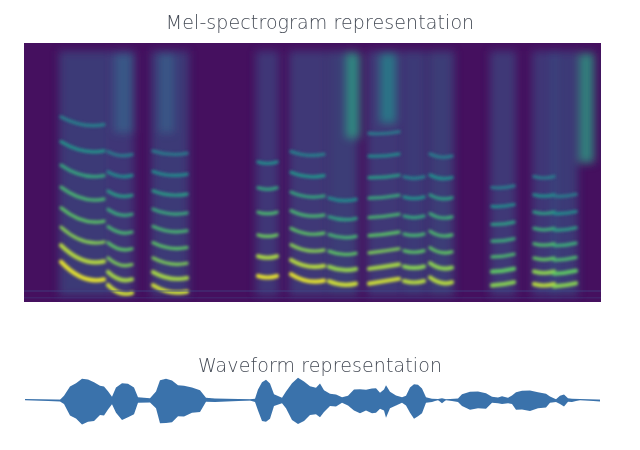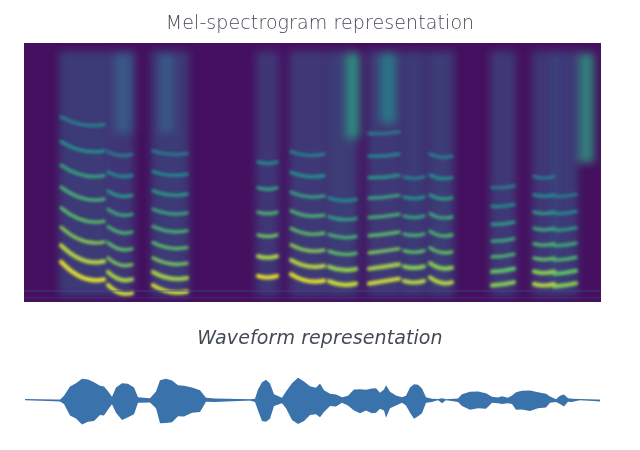--- a/index.html
+++ b/index.html
@@ -1,21 +1,21 @@
 <!DOCTYPE html>
 <html><head>
 <meta charset="utf-8">
 <style>
   html, body { margin:0; padding:0; background:#ffffff; }
   body { width:640px; height:450px; position:relative; overflow:hidden;
          font-family:"DejaVu Sans", "Liberation Sans", sans-serif; }
   .title { position:absolute; left:0; width:640px; text-align:center;
            color:#444a55; font-weight:300; font-size:19px; letter-spacing:0.1px; }
   #spec-title { top:11px; }
-  #wave-title { top:326px;font-style:italic; }
+  #wave-title { top:354px; }
   #spec { position:absolute; left:24px; top:43px; width:577px; height:259px; }
   #wave { position:absolute; left:0; top:365px; width:640px; height:75px; }
 </style>
 </head>
 <body>
 
 <div id="spec-title" class="title">Mel-spectrogram representation</div>
 
 <svg id="spec" viewBox="0 0 577 259" preserveAspectRatio="none">
   <defs>

